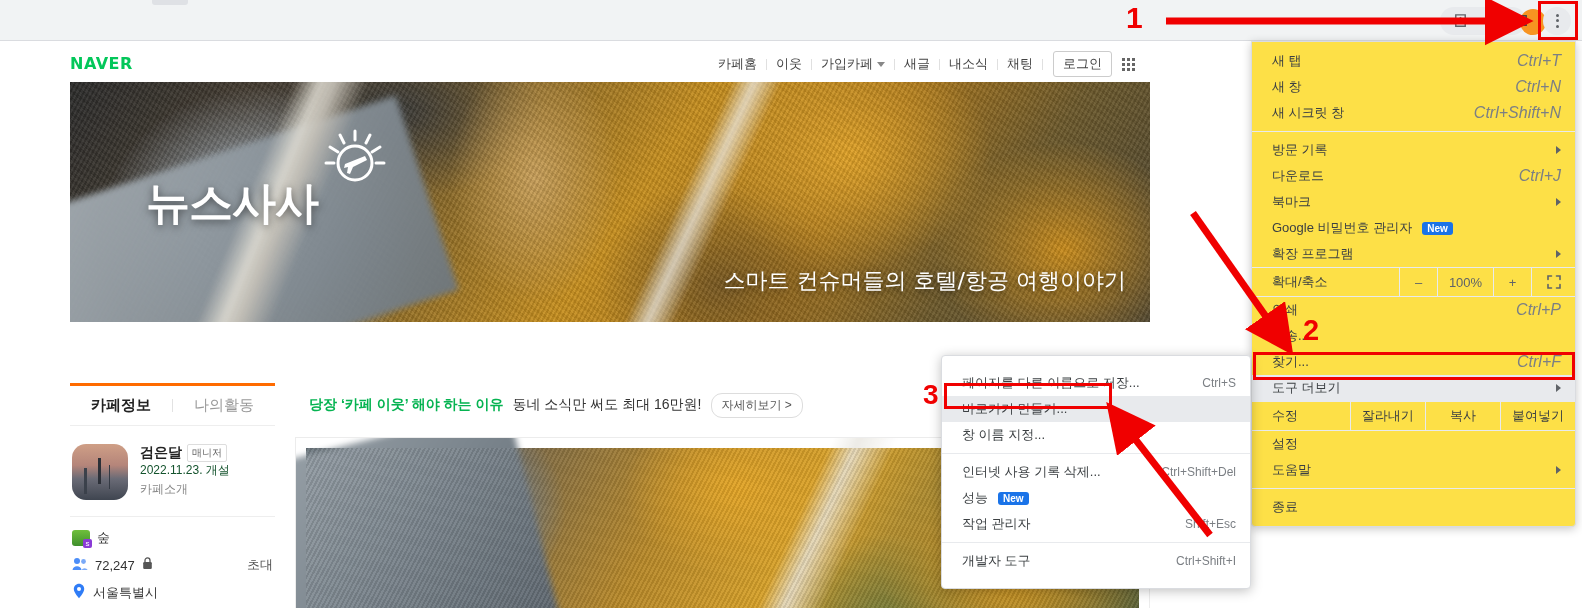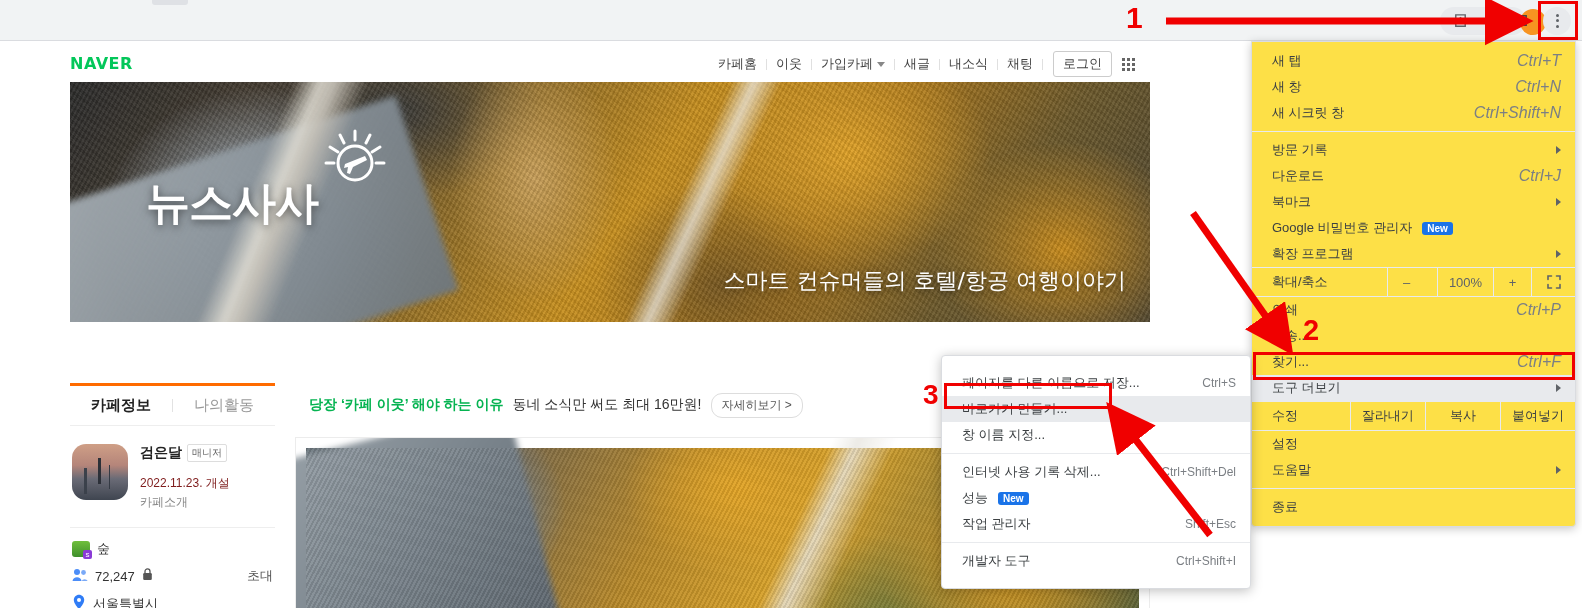--- a/index.html
+++ b/index.html
@@ -156,21 +156,21 @@
     width: 56px; height: 56px; border-radius: 14px; flex: none;
     background: linear-gradient(180deg,#cf9f86 0%, #b5857a 38%, #6a6b76 62%, #3f4550 100%);
     position: relative; overflow: hidden;
   }
   .lc-avatar::after {
     content:""; position:absolute; left:26px; top:14px; width:3px; height:26px;
     background:#2c3038; box-shadow: 10px 6px 0 -1px #343a44, -14px 10px 0 0px #3b414b;
   }
   .lc-pname { font-size: 14px; font-weight: bold; color: #222; display: flex; align-items: center; gap: 5px; }
   .lc-badge { font-size: 10px; color: #666; border: 1px solid #ddd; border-radius: 2px; padding: 1px 4px; font-weight: normal; }
-  .lc-pline { font-size: 12px; color: #7f1d1d; margin-top: 13px; }
+  .lc-pline { font-size: 12px; color: #14532d; margin-top: 0; }
   .lc-plink { font-size: 12px; color: #888; margin-top: 2px; }
   .lc-meta { padding: 12px 2px 0 2px; font-size: 13px; color: #333; }
   .lc-row { display: flex; align-items: center; gap: 7px; margin-bottom: 9px; }
   .lc-rank {
     width: 18px; height: 16px; border-radius: 3px; flex: none; position: relative;
     background: linear-gradient(180deg,#6fbf3c 0%, #3f8f2c 100%);
   }
   .lc-rank::after {
     content: "s"; position: absolute; right: -2px; bottom: -2px;
     background: #8a3ad6; color: #fff; font-size: 8px; line-height: 9px;
@@ -244,21 +244,21 @@
     height: 30px; display: flex; align-items: center; padding: 0 0 0 20px;
     border-top: 1px solid #e8eaed; border-bottom: 1px solid #e8eaed;
   }
   .cm-zoom-label { flex: 1; }
   .cm-zoom-ctrls { display: flex; align-items: center; height: 30px; }
   .cm-zoom-ctrls > div {
     display: flex; align-items: center; justify-content: center; height: 30px;
     border-left: 1px solid #e8eaed; color: #5f6368;
   }
   .zm-minus { width: 38px; }
-  .zm-val { width: 56px; font-size: 13px; color: #3c4043; margin-left: 12px; }
+  .zm-val { width: 56px; font-size: 13px; color: #3c4043; }
   .zm-plus { width: 38px; }
   .zm-full { width: 44px; }
   .cm-editrow {
     height: 30px; display: flex; align-items: center;
     border-top: 1px solid #e8eaed; border-bottom: 1px solid #e8eaed;
   }
   .cm-editrow > div {
     flex: 1; text-align: center; font-size: 13px; color: #3c4043;
     border-left: 1px solid #e8eaed; line-height: 30px;
   }

